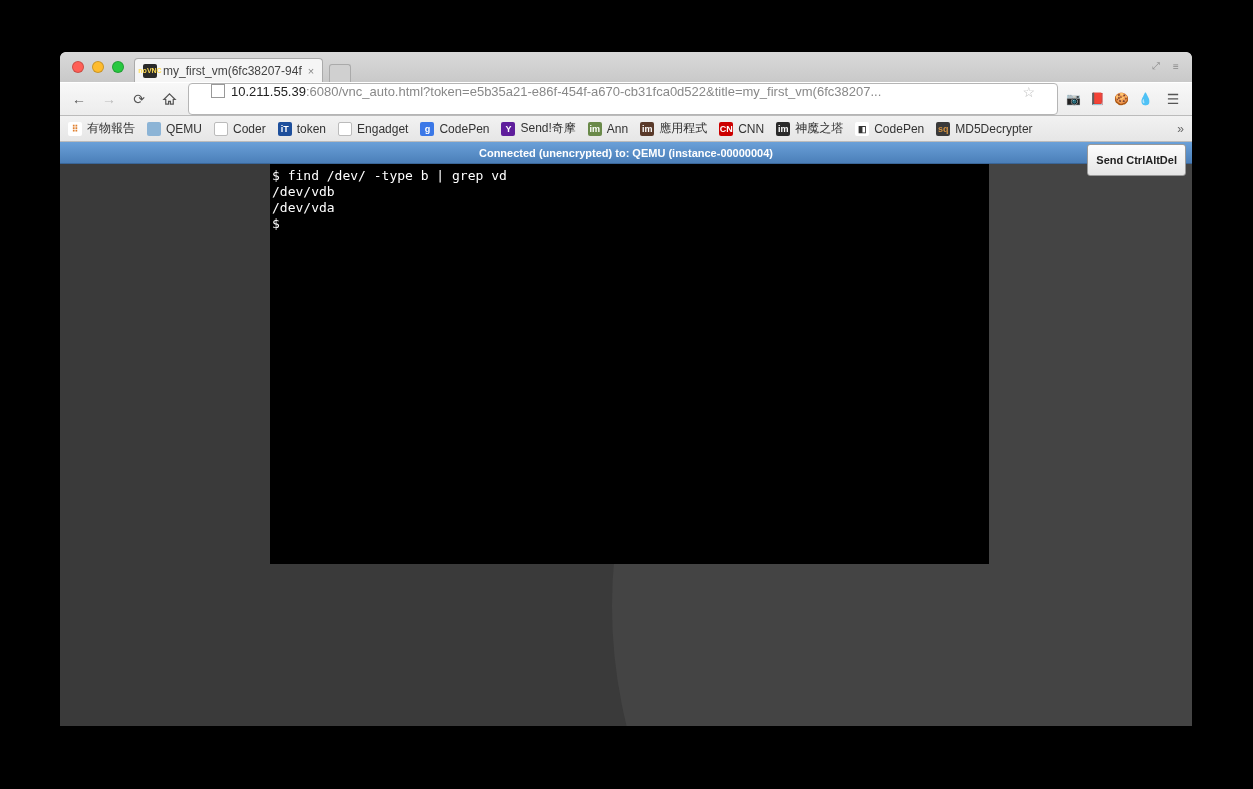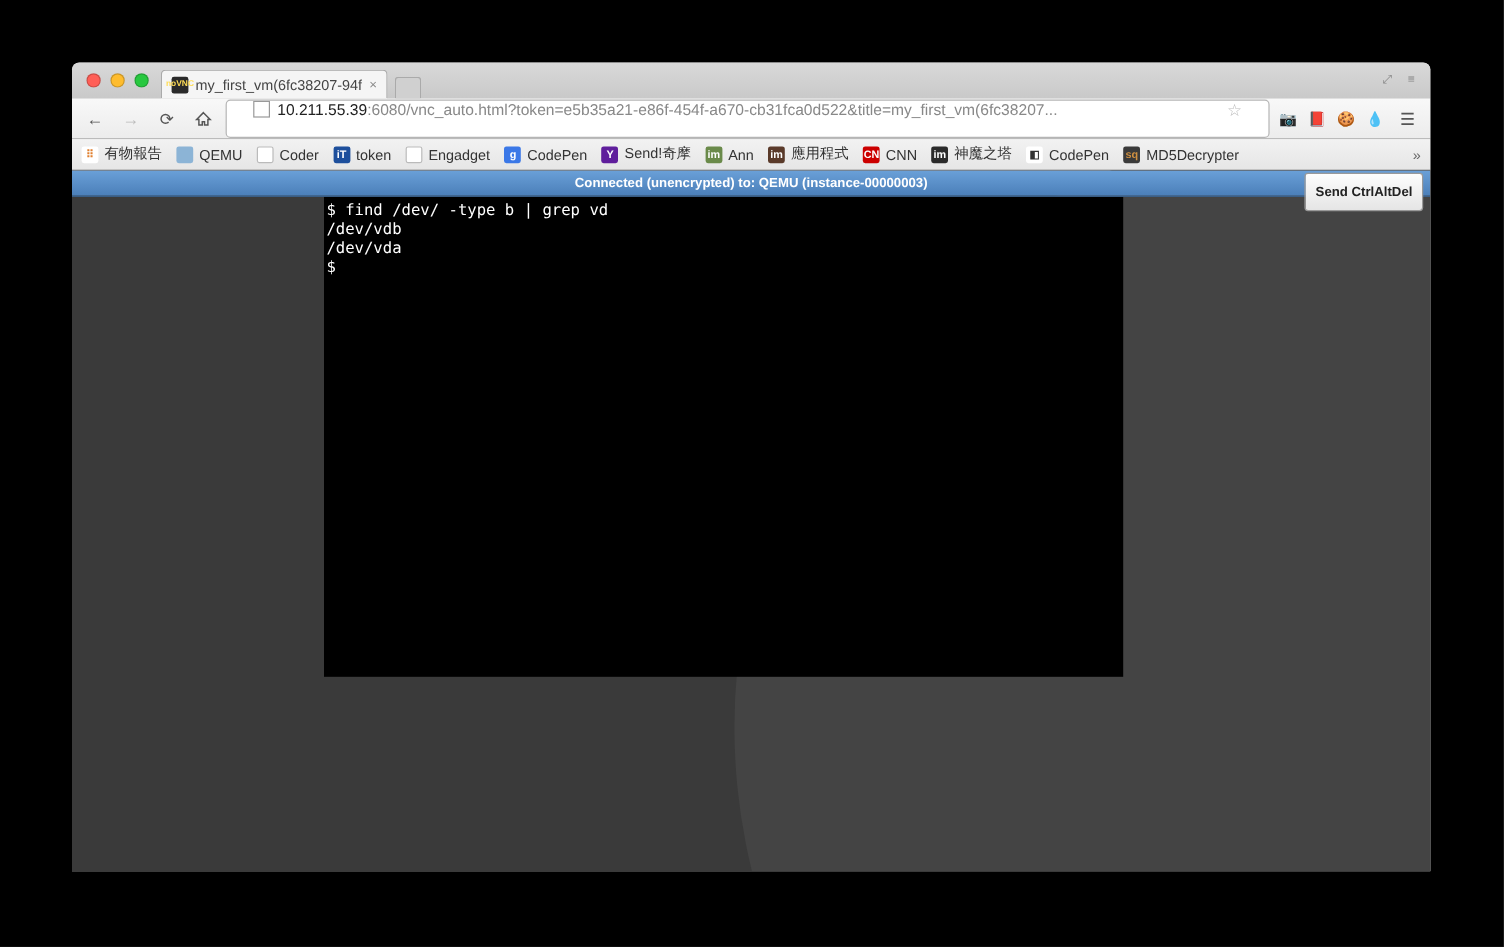--- a/index.html
+++ b/index.html
@@ -148,21 +148,21 @@
       font-size:11px;
       color:#222;
       display:flex;
       align-items:center;
       cursor:pointer;
     }
     .vnc-stage{
       position:absolute;
       left:210px;
       top:22px;
-      width:666px;
+      width:719px;
       height:400px;
       background:#000;
       z-index:1;
       text-decoration:underline;
     }
     .terminal{
       padding:4px 2px;
       font-family:"Menlo","Consolas",monospace;
       font-size:13px;
       line-height:16px;
@@ -269,21 +269,21 @@
       <div class="bm">
         <div class="bm-icon" style="background: rgb(58, 58, 58); color: rgb(208, 144, 64);">sq</div>
         <span>MD5Decrypter</span>
       </div>
       <div class="bm-overflow">»</div>
   </div>
 
   <div class="content">
     <div class="content-curve"></div>
     <div class="vnc-bar">
-      <span>Connected (unencrypted) to: QEMU (instance-00000003)</span>
+      <span>Connected (unencrypted) to: QEMU (instance-00000004)</span>
       <div class="ctad-btn">Send CtrlAltDel</div>
     </div>
     <div class="vnc-stage">
       <div class="terminal">$ find /dev/ -type b | grep vd
 /dev/vdb
 /dev/vda
 $ </div>
     </div>
   </div>
 

